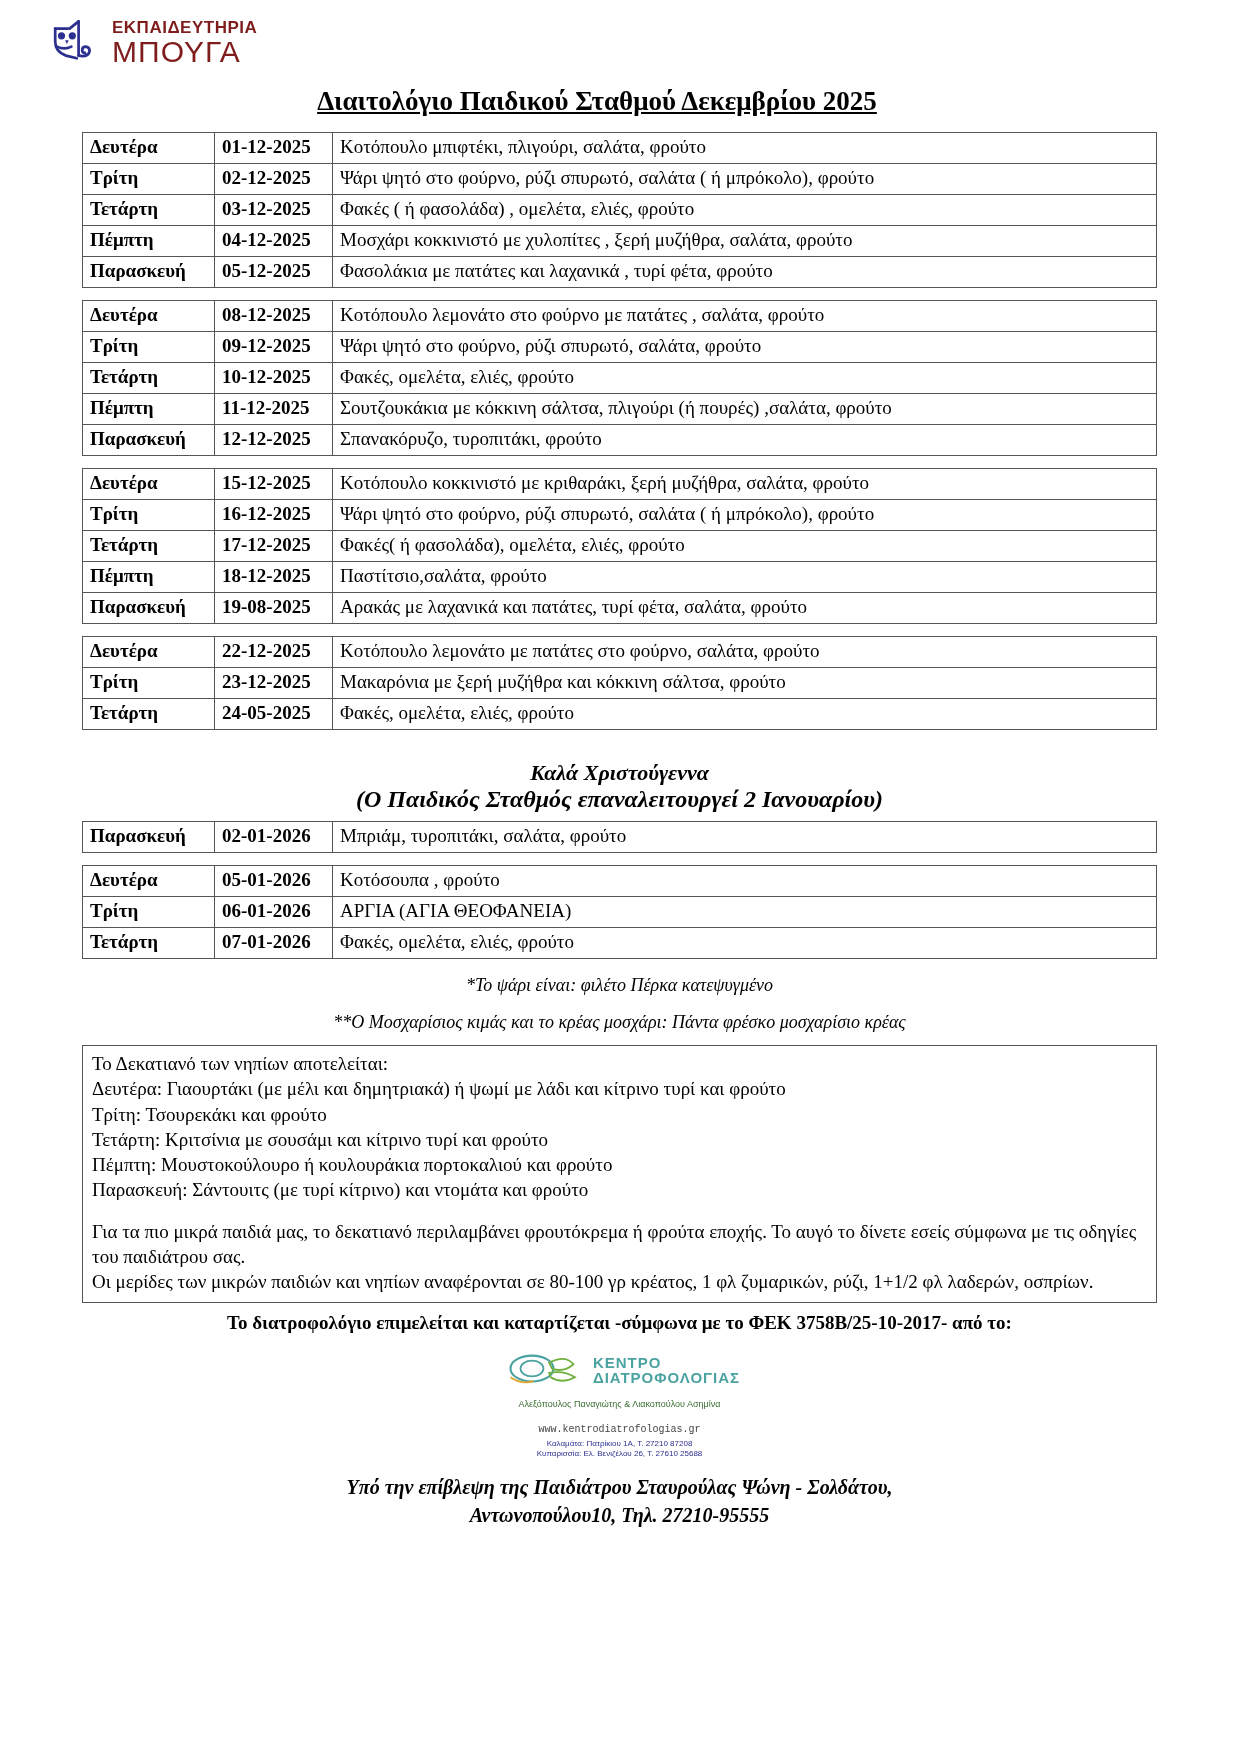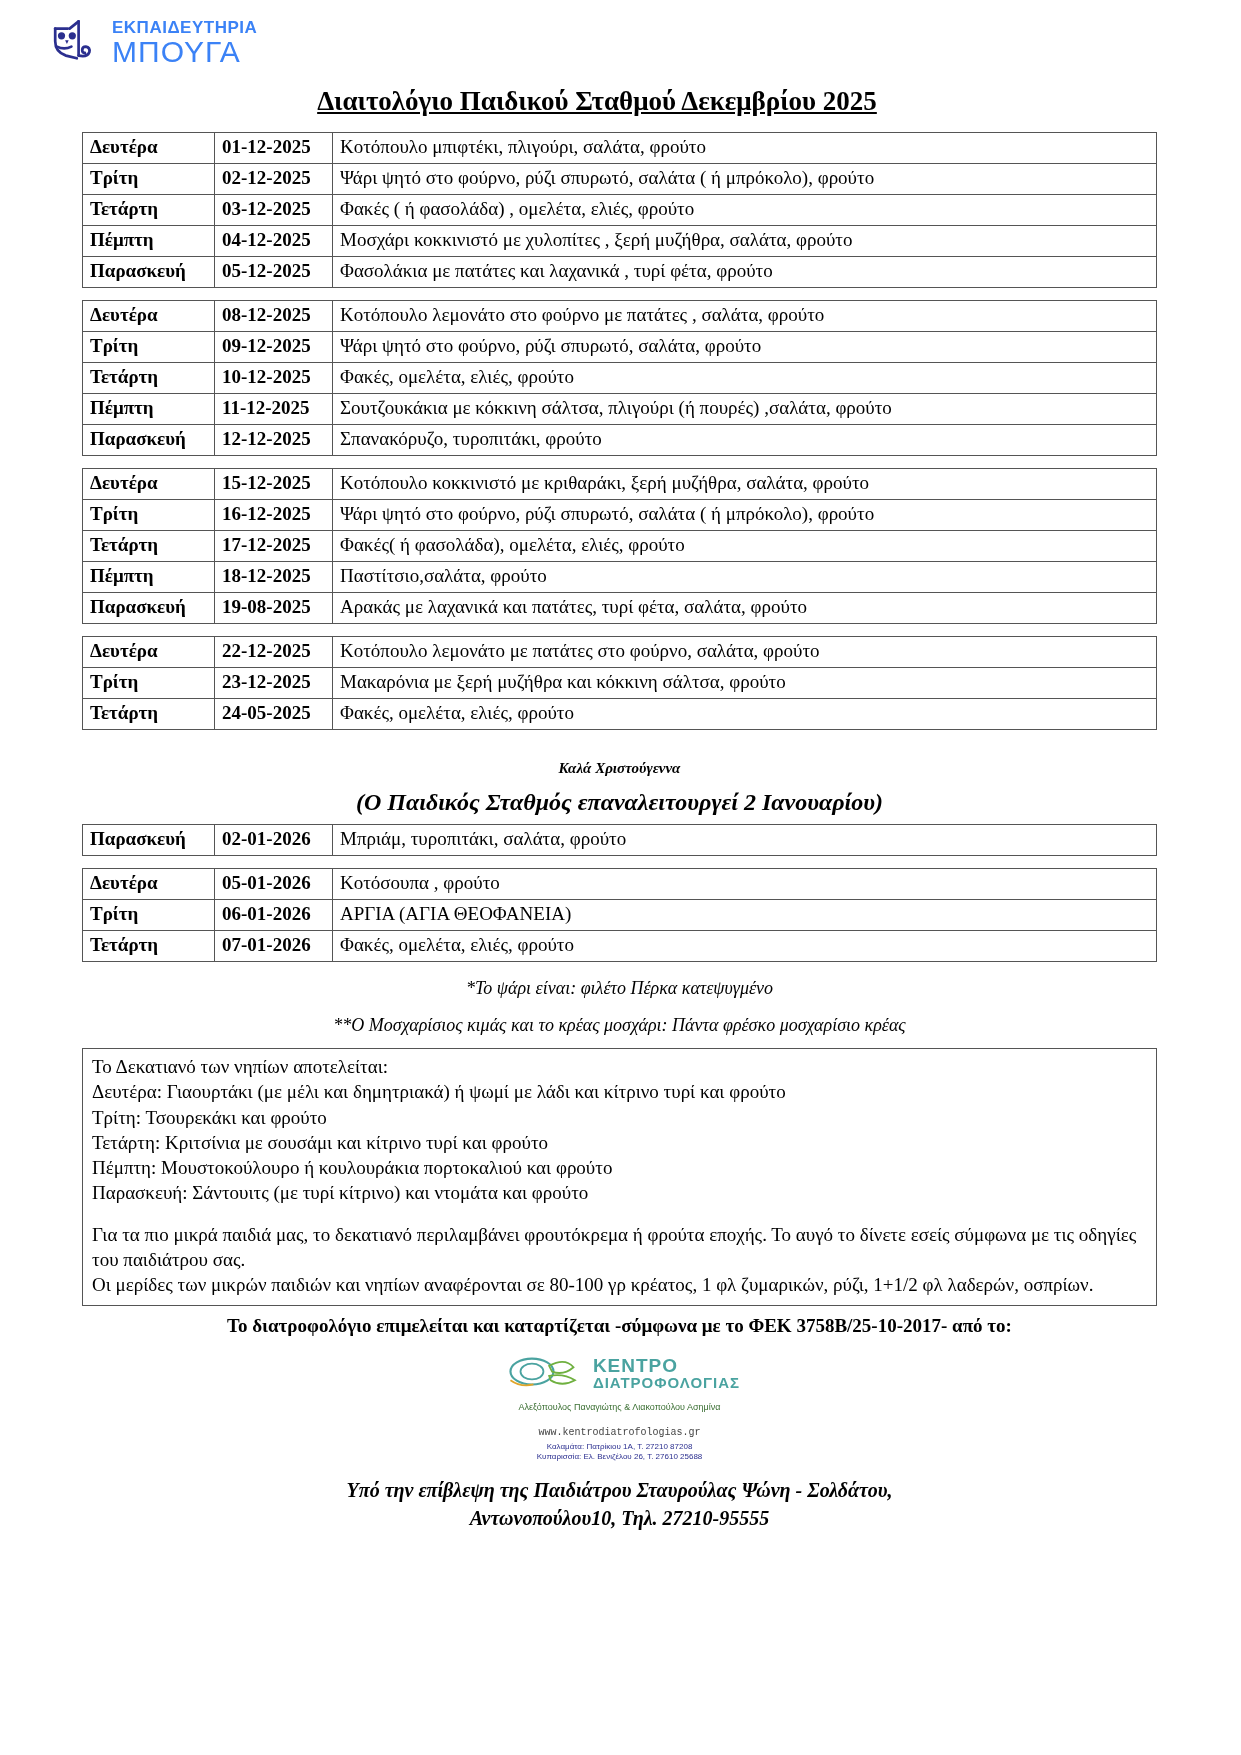--- a/index.html
+++ b/index.html
@@ -20,21 +20,21 @@
     position: absolute;
     left: 48px;
     top: 16px;
     display: flex;
     align-items: center;
     gap: 10px;
   }
   .owl-icon { width: 54px; height: 54px; display: block; }
   .logo-text {
     font-family: "Liberation Sans", "DejaVu Sans", sans-serif;
-    color: #3b82f6;
+    color: #7f1d1d;
     line-height: 1.0;
   }
   .logo-line1 {
     font-size: 17px;
     font-weight: bold;
     letter-spacing: 0.5px;
     display: block;
   }
   .logo-line2 {
     font-size: 30px;
@@ -85,23 +85,22 @@
   }
   td.day   { width: 132px; font-weight: bold; }
   td.date  { width: 118px; font-weight: bold; }
   td.meal  { width: auto; font-weight: normal; }
 
   
   .greeting {
     text-align: center;
     font-weight: bold;
     font-style: italic;
-    font-size: 15px;
+    font-size: 22px;
     margin-top: 30px;
-    margin-bottom: 12px;
   }
   .greeting.sub {
     font-size: 24px;
     margin-top: 0;
     margin-bottom: 8px;
   }
 
   
   .footnote {
     text-align: center;
@@ -140,21 +139,21 @@
     gap: 8px;
   }
   .nutri-mark { width: 86px; height: 44px; }
   .nutri-texts {
     text-align: left;
     font-family: "Liberation Sans", "DejaVu Sans", sans-serif;
     line-height: 1.05;
   }
   .nutri-l1 {
     color: #4aa3a0;
-    font-size: 19px;
+    font-size: 15px;
     font-weight: bold;
     letter-spacing: 1px;
     display: block;
   }
   .nutri-l2 {
     color: #4aa3a0;
     font-size: 15px;
     font-weight: bold;
     letter-spacing: 1px;
     display: block;

